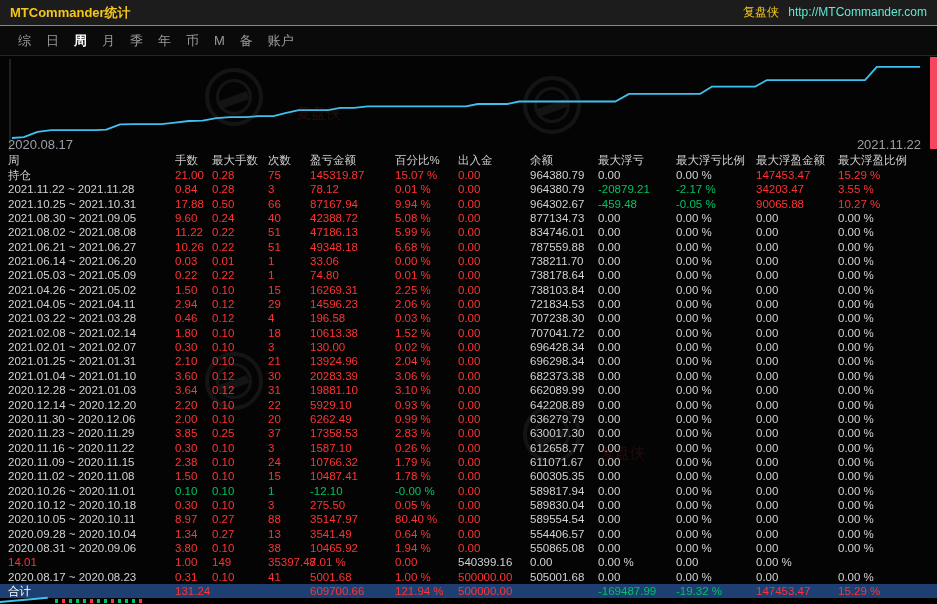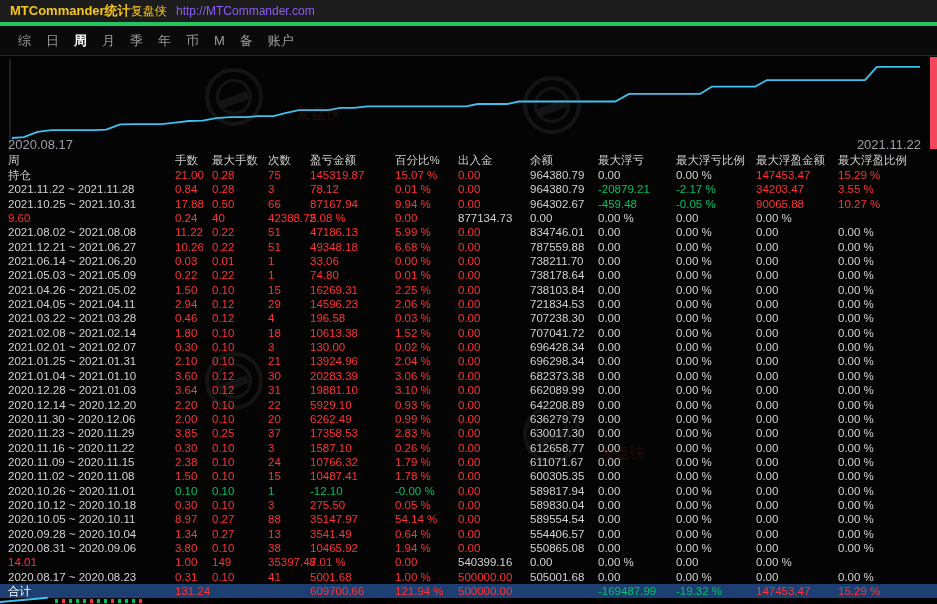--- a/index.html
+++ b/index.html
@@ -1,24 +1,24 @@
 <!DOCTYPE html>
 <html style="--red: #ff3434; --green: #00c263; --gray: #d2d2d2; --yellow: #f5c71a; --line: #3fc1f0; --marker: #f6465d; --totalbg: #1d3f72; --menubg: #0a0a0a; --titlebg: #1c1c1c;"><head>
 <meta charset="utf-8">
 <style>
   *{box-sizing:border-box;margin:0;padding:0}
   html,body{background:#000}
   body{width:937px;height:604px;overflow:hidden;font-family:"Liberation Sans","DejaVu Sans",sans-serif}
   .app{position:relative;width:937px;height:604px;background:#040404;display:flex;flex-direction:column}
 
-  .titlebar{height:26px;background:var(--titlebg);display:flex;align-items:center;justify-content:flex-start;padding:0 10px;border-bottom:4px solid #22c55e}
+  .titlebar{height:26px;background:var(--titlebg);display:flex;align-items:center;justify-content:space-between;padding:0 10px;border-bottom:1px solid #22c55e}
   .app-title{color:var(--yellow);font-size:13px;font-weight:bold}
   .tb-right{font-size:12px;white-space:nowrap}
   .brand{color:var(--yellow);margin-right:6px}
-  .url{color:#8b5cf6;cursor:pointer}
+  .url{color:#5eead4;cursor:pointer}
 
   .menubar{height:29px;background:var(--menubg);display:flex;align-items:center;gap:15px;padding-left:18px}
   .menu-item{color:#9a9a9a;font-size:13px;cursor:pointer}
   .menu-item.active{color:#ffffff;font-weight:bold}
 
   .chart{position:relative;height:98px;border-top:1px solid #262626}
   .chart svg{position:absolute;left:0;top:0;width:937px;height:98px}
   .axis-label{position:absolute;bottom:1px;font-size:13px;color:#9aa0a6}
   .axis-label.left{left:8px}
   .axis-label.right{right:16px}
@@ -134,20 +134,21 @@
           <span class="cell c-red">87167.94</span>
           <span class="cell c-red">9.94 %</span>
           <span class="cell c-red">0.00</span>
           <span class="cell c-gray">964302.67</span>
           <span class="cell c-green">-459.48</span>
           <span class="cell c-green">-0.05 %</span>
           <span class="cell c-red">90065.88</span>
           <span class="cell c-red">10.27 %</span>
         </div>
         <div class="trow">
+          <span class="cell c-gray">2021.08.30 ~ 2021.09.05</span>
           <span class="cell c-red">9.60</span>
           <span class="cell c-red">0.24</span>
           <span class="cell c-red">40</span>
           <span class="cell c-red">42388.72</span>
           <span class="cell c-red">5.08 %</span>
           <span class="cell c-red">0.00</span>
           <span class="cell c-gray">877134.73</span>
           <span class="cell c-gray">0.00</span>
           <span class="cell c-gray">0.00 %</span>
           <span class="cell c-gray">0.00</span>
@@ -161,21 +162,21 @@
           <span class="cell c-red">47186.13</span>
           <span class="cell c-red">5.99 %</span>
           <span class="cell c-red">0.00</span>
           <span class="cell c-gray">834746.01</span>
           <span class="cell c-gray">0.00</span>
           <span class="cell c-gray">0.00 %</span>
           <span class="cell c-gray">0.00</span>
           <span class="cell c-gray">0.00 %</span>
         </div>
         <div class="trow">
-          <span class="cell c-gray">2021.12.21 ~ 2021.06.27</span>
+          <span class="cell c-gray">2021.06.21 ~ 2021.06.27</span>
           <span class="cell c-red">10.26</span>
           <span class="cell c-red">0.22</span>
           <span class="cell c-red">51</span>
           <span class="cell c-red">49348.18</span>
           <span class="cell c-red">6.68 %</span>
           <span class="cell c-red">0.00</span>
           <span class="cell c-gray">787559.88</span>
           <span class="cell c-gray">0.00</span>
           <span class="cell c-gray">0.00 %</span>
           <span class="cell c-gray">0.00</span>
@@ -432,21 +433,21 @@
           <span class="cell c-gray">0.00 %</span>
           <span class="cell c-gray">0.00</span>
           <span class="cell c-gray">0.00 %</span>
         </div>
         <div class="trow">
           <span class="cell c-gray">2020.10.05 ~ 2020.10.11</span>
           <span class="cell c-red">8.97</span>
           <span class="cell c-red">0.27</span>
           <span class="cell c-red">88</span>
           <span class="cell c-red">35147.97</span>
-          <span class="cell c-red">54.14 %</span>
+          <span class="cell c-red">80.40 %</span>
           <span class="cell c-red">0.00</span>
           <span class="cell c-gray">589554.54</span>
           <span class="cell c-gray">0.00</span>
           <span class="cell c-gray">0.00 %</span>
           <span class="cell c-gray">0.00</span>
           <span class="cell c-gray">0.00 %</span>
         </div>
         <div class="trow">
           <span class="cell c-gray">2020.09.28 ~ 2020.10.04</span>
           <span class="cell c-red">1.34</span>

